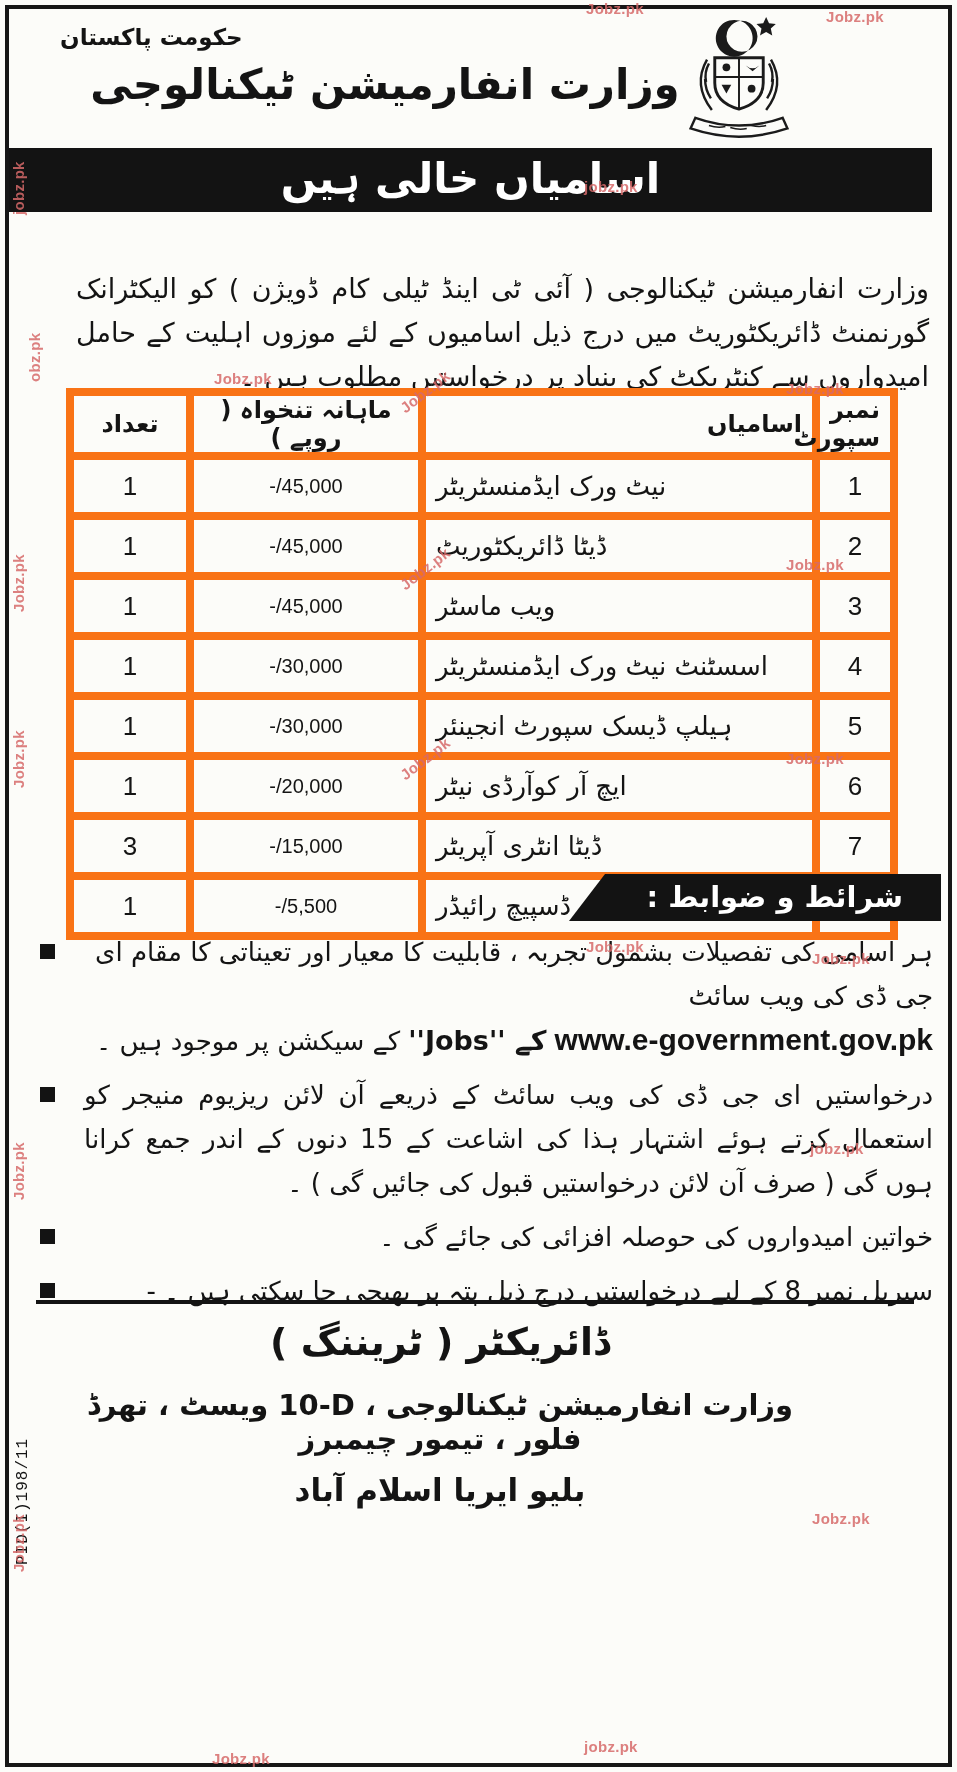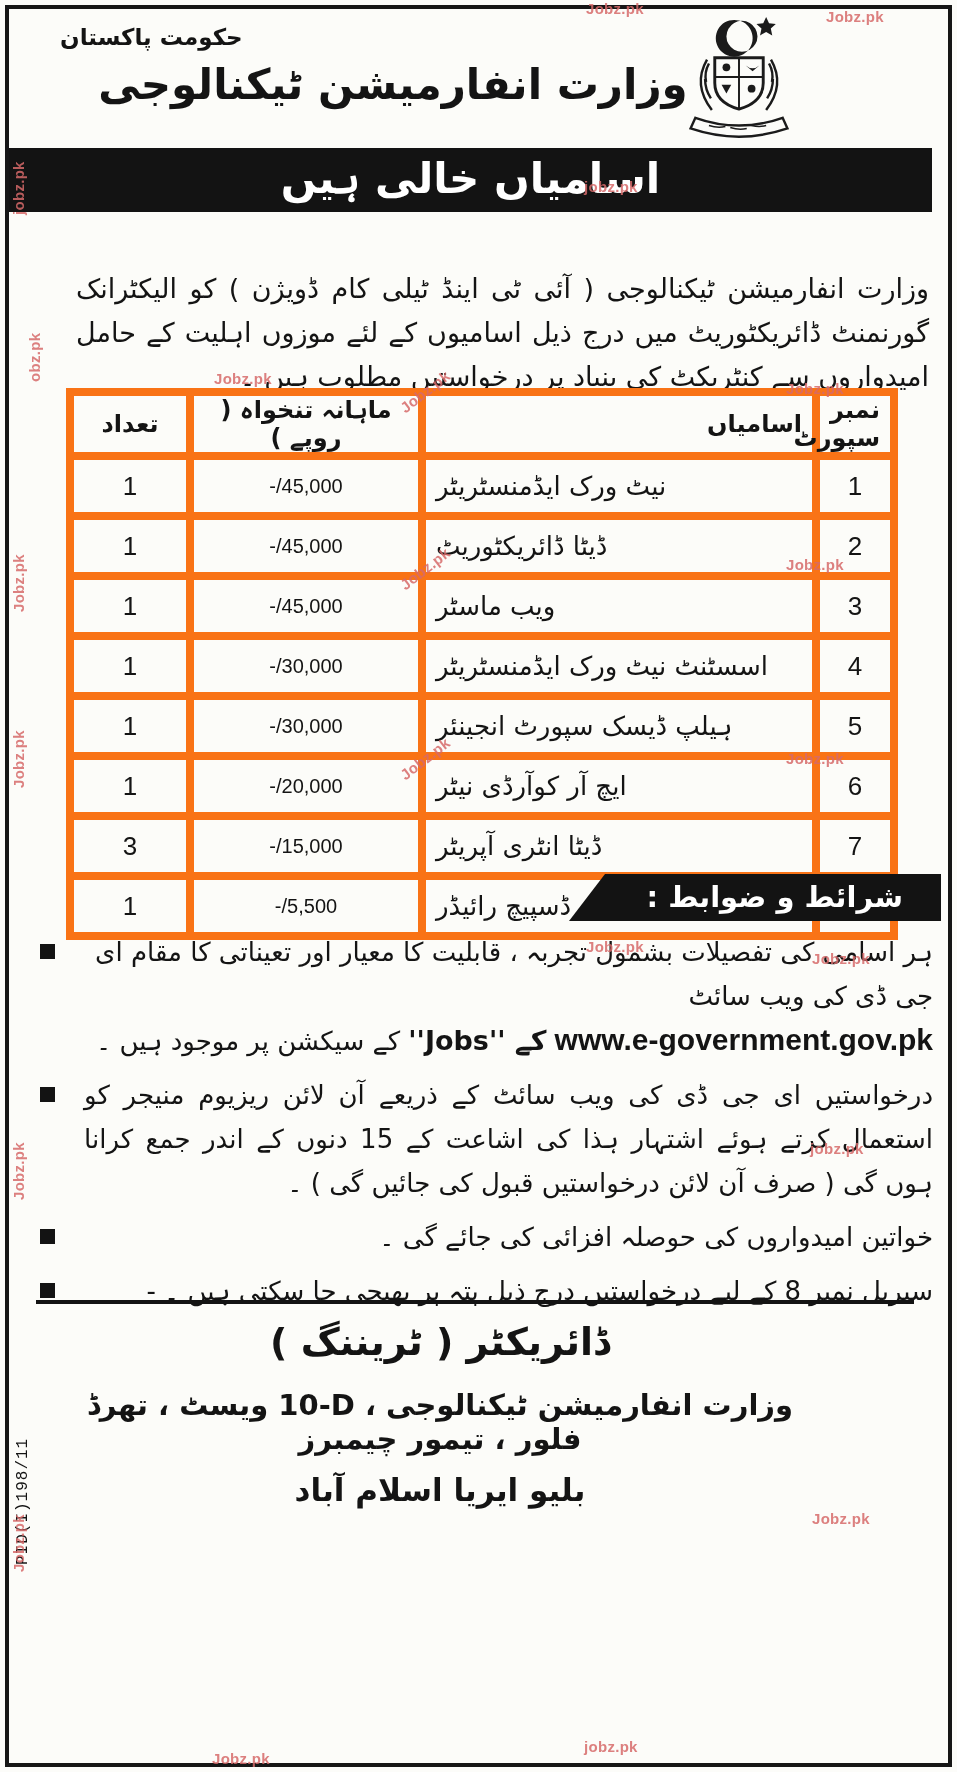--- a/index.html
+++ b/index.html
@@ -16,21 +16,21 @@
     border: 4px solid #161616;
     pointer-events: none;
   }
   
   .govt-line {
     position: absolute; top: 24px; left: 60px; width: 650px;
     text-align: left; font-size: 23px; font-weight: bold;
     direction: rtl;
   }
   .ministry-line {
-    position: absolute; top: 60px; left: 48px; width: 690px;
+    position: absolute; top: 60px; left: 40px; width: 690px;
     text-align: center; font-size: 42px; font-weight: bold;
     direction: rtl; letter-spacing: 1px;
   }
   .emblem {
     position: absolute; left: 676px; top: 14px; width: 126px; height: 130px;
   }
   
   .vacancy-banner {
     position: absolute; top: 148px; left: 9px; right: 25px; height: 64px;
     background: #131313; color: #ffffff;

